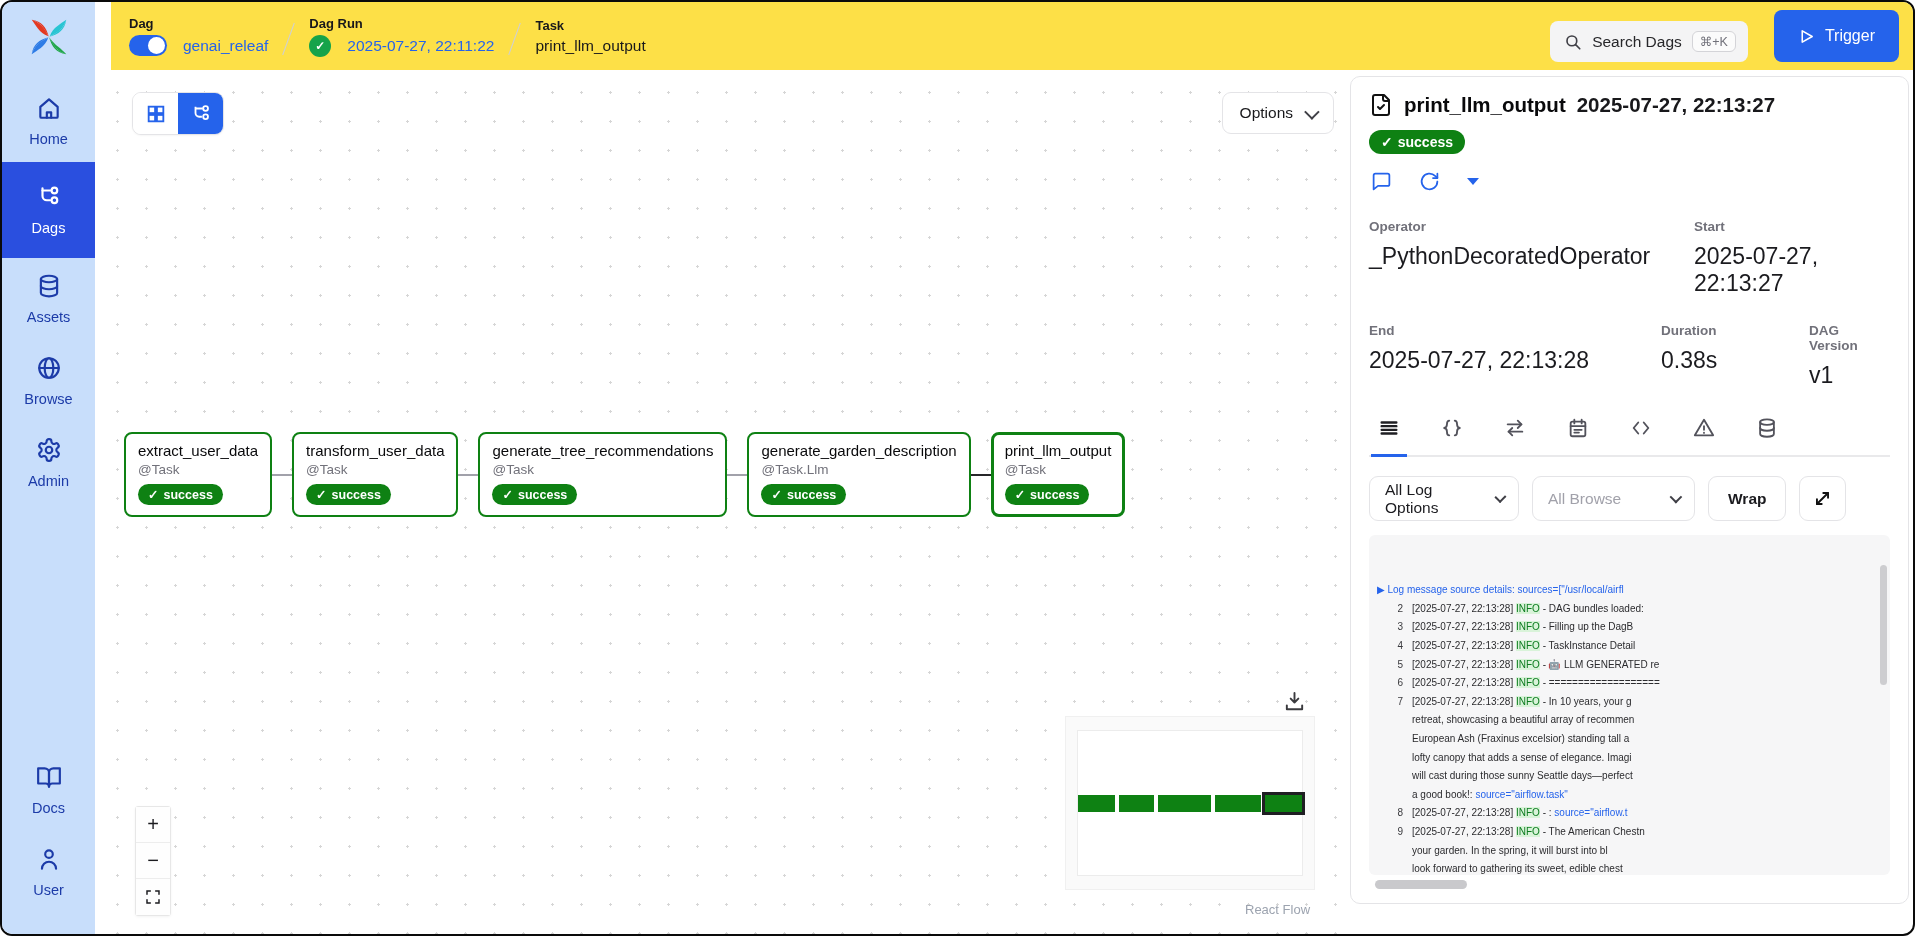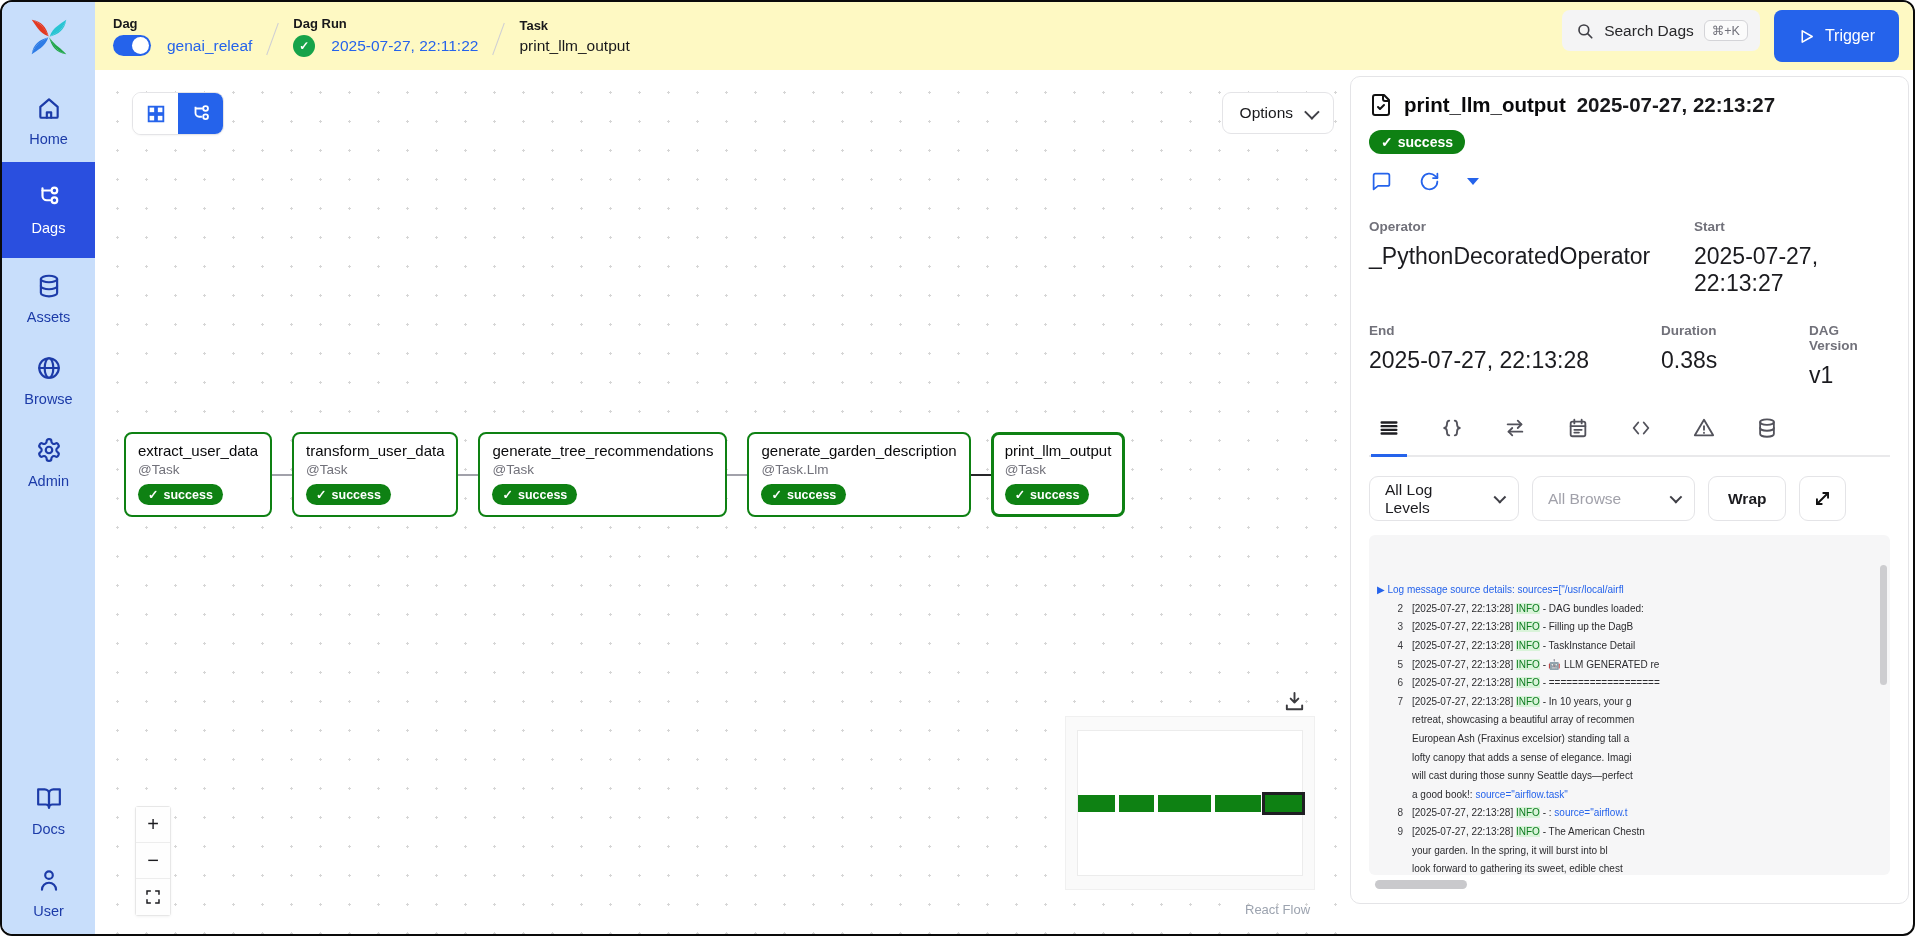--- a/index.html
+++ b/index.html
@@ -16,31 +16,31 @@
   
   .sidebar{position:absolute;left:0;top:0;bottom:0;width:93px;background:var(--sidebar-bg);display:flex;flex-direction:column;align-items:center;padding-top:12px;z-index:5}
   .logo{width:46px;height:46px;margin-bottom:20px;flex:0 0 auto}
   .nav-item{width:100%;display:flex;flex-direction:column;align-items:center;gap:7px;padding:15px 0;color:var(--sidebar-ink);font-size:14.5px;font-weight:500;cursor:pointer}
   .nav-item svg{width:26px;height:26px;stroke:var(--sidebar-ink);fill:none;stroke-width:2;stroke-linecap:round;stroke-linejoin:round}
   .nav-item.active{background:var(--active-nav);color:#fff;padding:22px 0}
   .nav-item.active svg{stroke:#fff}
   .nav-spacer{flex:1}
 
   
-  .topbar{position:absolute;left:93px;right:0;top:0;height:68px;background:#fef9c3;display:flex;align-items:center;padding:0 14px 0 18px}
+  .topbar{position:absolute;left:109px;right:0;top:0;height:68px;background:#fde047;display:flex;align-items:center;padding:0 14px 0 18px}
   .crumb{display:flex;flex-direction:column;gap:4px}
   .crumb-label{font-size:13px;font-weight:700;color:var(--ink)}
   .crumb-val{display:flex;align-items:center;gap:16px;font-size:15.5px}
   .crumb-link{color:var(--accent)}
   .crumb-text{color:var(--ink)}
   .slash{width:1px;height:34px;background:#cfcfd4;transform:rotate(20deg);margin:6px 20px 0}
   .toggle{width:38px;height:21px;border-radius:99px;background:var(--accent);position:relative;flex:0 0 auto}
   .toggle::after{content:"";position:absolute;right:2px;top:2px;width:17px;height:17px;border-radius:50%;background:#fff}
   .run-check{width:22px;height:22px;border-radius:50%;background:var(--success-bright);color:#fff;display:flex;align-items:center;justify-content:center;font-size:12px;font-weight:700;flex:0 0 auto}
-  .top-right{margin-left:auto;display:flex;align-items:flex-start;gap:14px}
+  .top-right{margin-left:auto;display:flex;align-items:flex-end;gap:26px}
   .search-pill{display:flex;align-items:center;gap:10px;background:#f4f4f5;border-radius:8px;height:41px;padding:0 12px 0 14px;font-size:15.5px;color:#27272a;cursor:pointer}
   .search-pill svg{width:18px;height:18px;stroke:#3f3f46;fill:none;stroke-width:2.2;stroke-linecap:round}
   .kbd{font-size:12.5px;color:var(--muted);border:1px solid #d4d4d8;border-radius:6px;padding:2px 7px;background:#fbfbfb}
   .trigger-btn{display:flex;align-items:center;gap:10px;background:var(--accent);color:#fff;font-size:16px;font-weight:500;height:52px;padding:0 24px;border:none;border-radius:8px;cursor:pointer}
   .trigger-btn svg{width:17px;height:17px;stroke:#fff;fill:none;stroke-width:2.2;stroke-linejoin:round}
 
   
   .canvas{position:absolute;left:93px;top:68px;width:1255px;bottom:0;background-image:radial-gradient(#d6d6d6 1.1px,transparent 1.1px);background-size:29px 29px;background-position:8px 8px;overflow:hidden}
   .view-toggle{position:absolute;left:37px;top:22px;display:flex;border:1px solid var(--border);border-radius:9px;overflow:hidden;background:#fff;box-shadow:0 1px 2px rgba(0,0,0,.04)}
   .vt-btn{width:45px;height:41px;display:flex;align-items:center;justify-content:center;background:#fff;border:none;cursor:pointer}
@@ -164,21 +164,21 @@
         </div>
         <div class="nav-item">
           <span><svg viewBox="0 0 24 24">
               <circle cx="12" cy="12" r="3"></circle>
               <path d="M12.2 2h-.4a2 2 0 0 0-2 2v.2a2 2 0 0 1-1 1.7l-.4.3a2 2 0 0 1-2 0l-.2-.1a2 2 0 0 0-2.7.7l-.2.4a2 2 0 0 0 .7 2.7l.2.1a2 2 0 0 1 1 1.7v.6a2 2 0 0 1-1 1.7l-.2.1a2 2 0 0 0-.7 2.7l.2.4a2 2 0 0 0 2.7.7l.2-.1a2 2 0 0 1 2 0l.4.3a2 2 0 0 1 1 1.7v.2a2 2 0 0 0 2 2h.4a2 2 0 0 0 2-2v-.2a2 2 0 0 1 1-1.7l.4-.3a2 2 0 0 1 2 0l.2.1a2 2 0 0 0 2.7-.7l.2-.4a2 2 0 0 0-.7-2.7l-.2-.1a2 2 0 0 1-1-1.7v-.6a2 2 0 0 1 1-1.7l.2-.1a2 2 0 0 0 .7-2.7l-.2-.4a2 2 0 0 0-2.7-.7l-.2.1a2 2 0 0 1-2 0l-.4-.3a2 2 0 0 1-1-1.7V4a2 2 0 0 0-2-2z"></path>
             </svg></span>
           <span>Admin</span>
         </div>
       </nav>
     <div class="nav-spacer"></div>
-    <nav style="width:100%;padding-bottom:0">
+    <nav style="width:100%;padding-bottom:21px">
         <div class="nav-item">
           <span><svg viewBox="0 0 24 24">
               <path d="M2 4h6a4 4 0 0 1 4 4v13a3 3 0 0 0-3-3H2z"></path>
               <path d="M22 4h-6a4 4 0 0 0-4 4v13a3 3 0 0 1 3-3h7z"></path>
             </svg></span>
           <span>Docs</span>
         </div>
         <div class="nav-item">
           <span><svg viewBox="0 0 24 24">
               <circle cx="12" cy="7.5" r="3.5"></circle>
@@ -397,21 +397,21 @@
             </svg></span></div>
         <div class="tab"><span><svg viewBox="0 0 24 24">
               <ellipse cx="12" cy="5.5" rx="7.5" ry="3"></ellipse>
               <path d="M4.5 5.5v13c0 1.7 3.4 3 7.5 3s7.5-1.3 7.5-3v-13"></path>
               <path d="M4.5 12c0 1.7 3.4 3 7.5 3s7.5-1.3 7.5-3"></path>
             </svg></span></div>
       </div>
 
     <div class="log-controls">
       <div class="select sel-levels">
-        <span>All Log Levels</span>
+        <span>All Log Options</span>
         <span class="chev"></span>
       </div>
       <div class="select sel-sources">
         <span>All Browse</span>
         <span class="chev"></span>
       </div>
       <button class="wrap-btn">Wrap</button>
       <button class="expand-btn">
         <svg viewBox="0 0 24 24">
             <path d="M5 19 19 5"></path>

